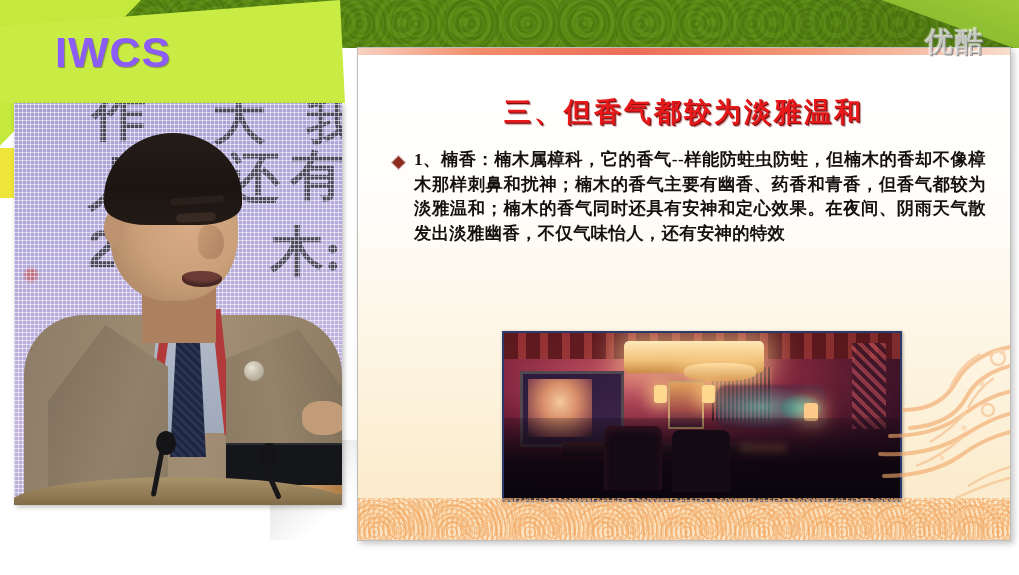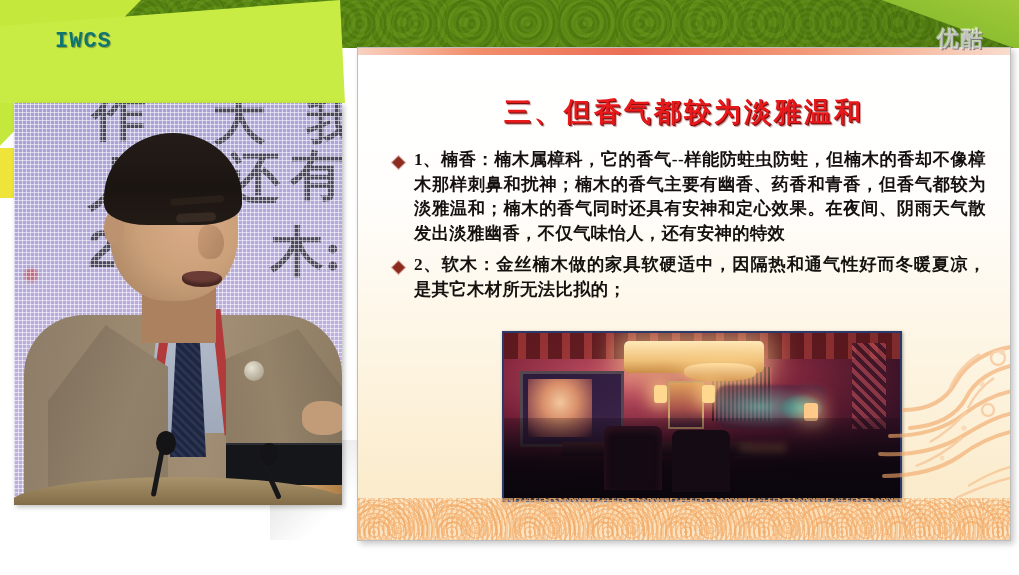--- a/index.html
+++ b/index.html
@@ -56,33 +56,33 @@
   }
   
   .banner-lt {
     position: absolute; right: 0; top: 0; width: 170px; height: 48px;
     background: linear-gradient(200deg,#9fc93a 0%, #8dbf30 45%, transparent 46%);
   }
 
   
   .iwcs {
     position: absolute; left: 55px; top: 31px;
-    font-family: Liberation Mono, monospace;
-    font-size: 22px; font-weight: 700;
+    font-family: Liberation Sans, sans-serif;
+    font-size: 43px; font-weight: 700;
     letter-spacing: 1px;
-    color: #0f766e;
+    color: #8b5cf6;
     text-shadow: 1px 1px 1px rgba(0,0,0,.35), 0 0 2px rgba(255,255,255,.25);
     line-height: 1;
     z-index: 7;
   }
 
   
   .youku {
     position: absolute; right: 34px; top: 28px;
-    font-size: 22px; font-weight: 700;
+    font-size: 28px; font-weight: 700;
     color: rgba(255,255,255,.55);
     letter-spacing: 2px;
     text-shadow: 1px 1px 0 rgba(120,120,120,.85), -1px -1px 0 rgba(255,255,255,.4);
     z-index: 9;
     line-height: 1;
   }
 
   
   .video {
     position: absolute; left: 14px; top: 103px;
@@ -470,24 +470,20 @@
   <div class="slide">
     <div class="slide-topline"></div>
 
     <div class="slide-title">三、但香气都较为淡雅温和</div>
 
     <div class="bullets">
       <div class="bullet-row">
         <div class="diamond"></div>
         <div class="btext">1、楠香：楠木属樟科，它的香气--样能防蛀虫防蛀，但楠木的香却不像樟木那样刺鼻和扰神；楠木的香气主要有幽香、药香和青香，但香气都较为淡雅温和；楠木的香气同时还具有安神和定心效果。在夜间、阴雨天气散发出淡雅幽香，不仅气味怡人，还有安神的特效</div>
       </div>
-      <div class="bullet-row">
-        <div class="diamond"></div>
-        <div class="btext">2、软木：金丝楠木做的家具软硬适中，因隔热和通气性好而冬暖夏凉，是其它木材所无法比拟的；</div>
-      </div>
     </div>
 
     <div class="slide-photo">
       <div class="ph-base"></div>
       <div class="ph-ceil"></div>
       <div class="ph-screen3"></div>
       <div class="ph-chand"></div>
       <div class="ph-chand2"></div>
       <div class="ph-tv"></div>
       <div class="ph-tv-in"></div>

